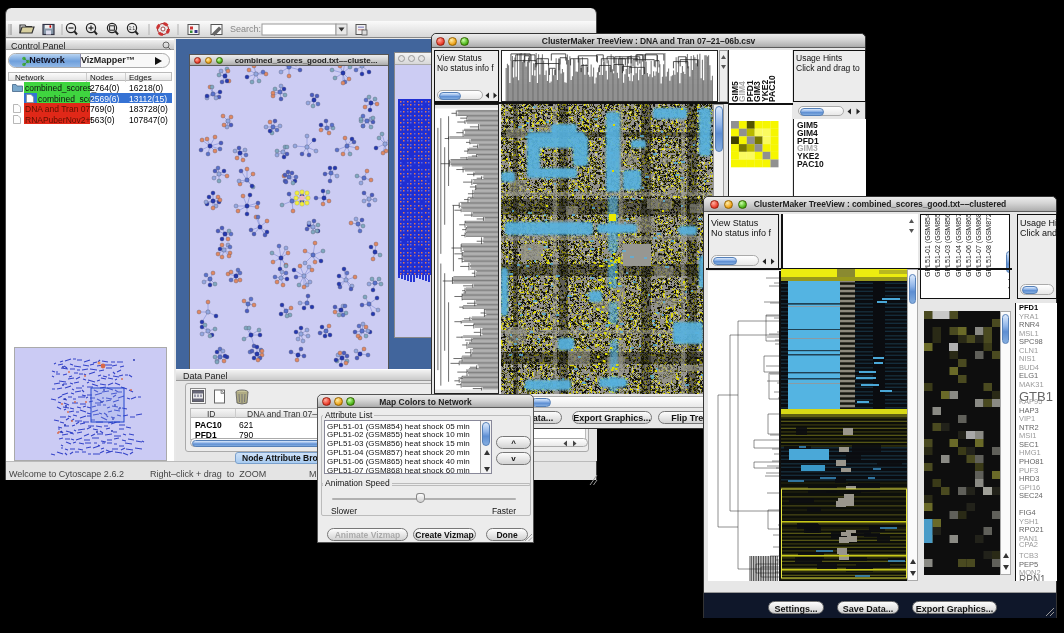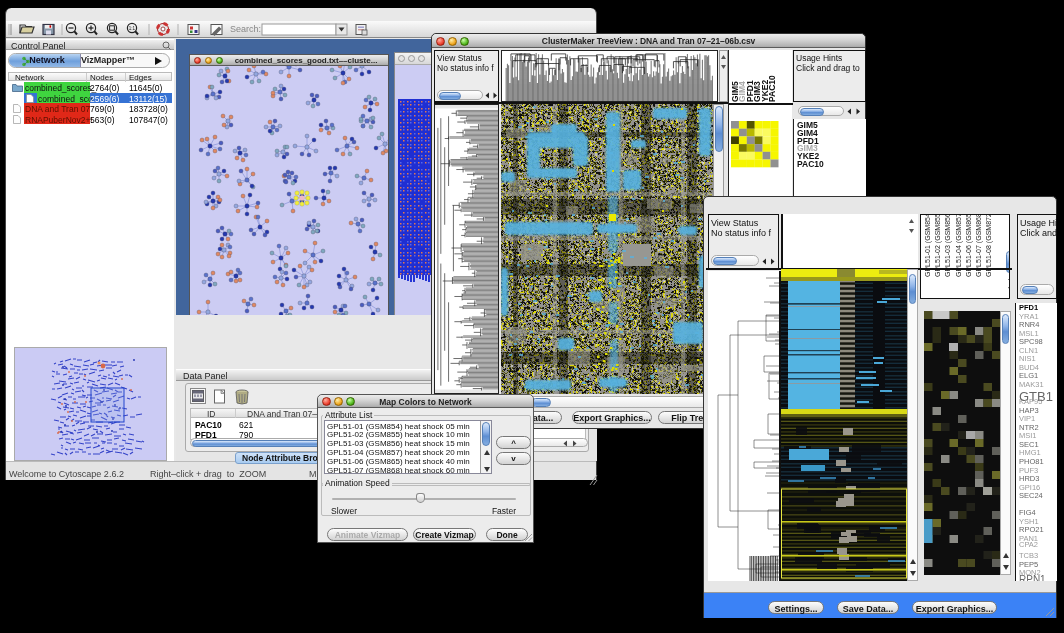--- a/index.html
+++ b/index.html
@@ -95,21 +95,21 @@
         <div class="abs" style="left:77px;top:0;width:1px;height:9px;background:#ccc;"></div>
         <div class="abs" style="left:116px;top:0;width:1px;height:9px;background:#ccc;"></div>
       </div>
 <div class="abs" style="left:2px;top:43px;width:164px;height:10.5px;font-size:8.5px;">
         <svg class="abs" style="left:4px;top:1px;" width="11" height="9">
           <path d="M0.5 8.5 L0.5 1.5 L4 1.5 L5 3 L10.5 3 L10.5 8.5 Z" fill="#7aa8cc" stroke="#446688" stroke-width="0.8"></path>
         </svg>
         <div class="abs" style="left:16px;top:0;width:66px;height:10.5px;background:#3fd53f;"></div>
         <span class="abs" style="left:17px;top:1px;color:#111;">combined_scores_</span>
         <span class="abs" style="left:82px;top:1px;">2764(0)</span>
-        <span class="abs" style="left:121px;top:1px;">11645(0)</span>
+        <span class="abs" style="left:121px;top:1px;">16218(0)</span>
       </div>
 <div class="abs" style="left:2px;top:53.5px;width:164px;height:10.5px;font-size:8.5px;background:#3572d4;color:#fff;">
         <div class="abs" style="left:0;top:0;width:16px;height:10.5px;background:#fff;"></div>
         <svg class="abs" style="left:18px;top:1px;" width="8" height="9">
           <path d="M0.5 0.5 L5 0.5 L7.5 3 L7.5 8.5 L0.5 8.5 Z" fill="#fff" stroke="#888" stroke-width="0.7"></path>
         </svg>
         <div class="abs" style="left:29px;top:0;width:53px;height:10.5px;background:#3fd53f;"></div>
         <span class="abs" style="left:30px;top:1px;color:#111;">combined_sco</span>
         <span class="abs" style="left:82px;top:1px;">2569(6)</span>
         <span class="abs" style="left:121px;top:1px;">13112(15)</span>
@@ -167,21 +167,21 @@
 <rect x="76" y="40" width="33" height="34" fill="#8fa8e8" fill-opacity="0.25" stroke="#2244cc" stroke-width="1"></rect>
 </svg></div>
 <div class="abs" style="left:0;top:453px;width:100%;height:19px;background:#e4e4e4;border-top:1px solid #bbb;font-size:9px;color:#444;">
       <span class="abs" style="left:3px;top:7px;">Welcome to Cytoscape 2.6.2</span>
       <span class="abs" style="left:144px;top:7px;">Right–click + drag&nbsp; to&nbsp; ZOOM</span>
       <span class="abs" style="left:303px;top:7px;">Middle–cli</span>
     </div>
 <svg class="abs" style="left:583px;top:466px;" width="9" height="12">
       <path d="M8 1 L1 11 M8 6 L4.5 11" stroke="#999" stroke-width="1"></path>
     </svg>
-<div class="abs" style="left:170px;top:31px;width:421px;height:276px;background:#41659c;overflow:hidden;">
+<div class="abs" style="left:170px;top:31px;width:421px;height:330px;background:#41659c;overflow:hidden;">
 <div class="abs" style="left:218px;top:13px;width:45px;height:286px;background:#ccccf3;border:1px solid #888;">
         <div style="height:12px;background:linear-gradient(#f4f4f4,#d8d8d8);border-bottom:1px solid #aaa;position:relative;">
           <div class="tl o" style="left:3px;top:2px;width:7px;height:7px;"></div>
           <div class="tl o" style="left:13px;top:2px;width:7px;height:7px;"></div>
           <div class="tl o" style="left:23px;top:2px;width:7px;height:7px;"></div>
         </div>
 <svg class="abs" style="left:3px;top:46px;" width="34" height="183" viewBox="0 0 34 183">
           <rect x="0" y="0" width="34" height="176" fill="#1f2ed2"></rect>
 <rect x="2" y="2" width="1.5" height="1.5" fill="#e87848"></rect>
           <rect x="5" y="2" width="1.5" height="1.5" fill="#5868e8"></rect>
@@ -1736,20 +1736,26 @@
       <div class="aquathumb abs" style="left:0.5px;top:1px;width:8px;height:46px;border-radius:4px;"></div>
     </div>
 <div class="sbtrack abs" style="left:70px;top:362px;width:222px;height:12px;">
       <div class="aquathumb abs" style="left:28px;top:1px;width:20px;height:9px;"></div>
     </div>
 <div class="btn" style="left:62px;top:377px;width:68px;height:13px;font-size:9px;padding-top:1px;">Save Data...</div>
 <div class="btn" style="left:140px;top:377px;width:80px;height:13px;font-size:9px;padding-top:1px;">Export Graphics...</div>
 <div class="btn" style="left:226px;top:377px;width:78px;height:13px;font-size:9px;padding-top:1px;">Flip Tree No</div>
 </div>
 <div class="abs" style="left:703px;top:196px;width:354px;height:422px;background:#e7e7e7;border:1px solid #333;border-radius:5px 5px 0 0;">
+<div class="tbar" style="position:absolute;left:0;top:0;width:100%;height:15px;border-radius:5px 5px 0 0;">
+      <div class="tl r" style="left:6px;top:3px;"></div>
+      <div class="tl y" style="left:20px;top:3px;"></div>
+      <div class="tl g" style="left:34px;top:3px;"></div>
+      <div class="ttext" style="top:2px;font-size:8.5px;letter-spacing:-0.1px;">ClusterMaker TreeView : combined_scores_good.txt––clustered</div>
+    </div>
 <div class="panelbox abs" style="left:4px;top:17px;width:71px;height:55px;font-size:9px;color:#111;">
       <div style="margin:3px 0 0 2px;">View Status</div>
       <div style="margin:0 0 0 2px;">No status info f</div>
       <div class="sbtrack abs" style="left:2px;top:40px;width:48px;height:11px;">
         <div class="aquathumb abs" style="left:1px;top:1px;width:24px;height:8px;"></div>
       </div>
       <svg class="abs" style="left:53px;top:43px;" width="14" height="7">
         <path d="M4 0.5 L4 6.5 L0.5 3.5 Z" fill="#222"></path>
         <path d="M9 0.5 L9 6.5 L12.5 3.5 Z" fill="#222"></path>
       </svg>
@@ -2027,21 +2033,21 @@
 <div class="abs" style="left:3px;top:196.7px;font-size:7.5px;color:#9a9a9a;margin-top:40px;">CPA2</div>
 <div class="abs" style="left:3px;top:205.2px;font-size:7.5px;color:#666;">FIG4</div>
 <div class="abs" style="left:3px;top:213.8px;font-size:7.5px;color:#9a9a9a;">YSH1</div>
 <div class="abs" style="left:3px;top:222.3px;font-size:7.5px;color:#666;">RPO21</div>
 <div class="abs" style="left:3px;top:230.9px;font-size:7.5px;color:#9a9a9a;">PAN1</div>
 <div class="abs" style="left:3px;top:239.4px;font-size:10px;color:#666;margin-top:32px;">RPN1</div>
 <div class="abs" style="left:3px;top:248.0px;font-size:7.5px;color:#9a9a9a;">TCB3</div>
 <div class="abs" style="left:3px;top:256.5px;font-size:7.5px;color:#666;">PEP5</div>
 <div class="abs" style="left:3px;top:265.1px;font-size:7.5px;color:#9a9a9a;">MON2</div>
 </div>
-<div class="abs" style="left:0;top:395px;width:100%;height:26px;background:#3b82f6;border-top:1px solid #999;">
+<div class="abs" style="left:0;top:395px;width:100%;height:26px;background:#0f172a;border-top:1px solid #999;">
       <div class="btn" style="left:64px;top:8px;width:56px;height:13px;font-size:9px;padding-top:1.5px;">Settings...</div>
       <div class="btn" style="left:133px;top:8px;width:62px;height:13px;font-size:9px;padding-top:1.5px;">Save Data...</div>
       <div class="btn" style="left:208px;top:8px;width:85px;height:13px;font-size:9px;padding-top:1.5px;">Export Graphics...</div>
       <svg class="abs" style="right:1px;bottom:1px;" width="10" height="10">
         <path d="M9 1 L1 9 M9 5 L5 9" stroke="#999" stroke-width="1"></path>
       </svg>
     </div>
 </div>
 <div class="abs" style="left:317px;top:394px;width:217px;height:149px;background:#ececec;border:1px solid #555;border-radius:5px 5px 0 0;font-family:'Liberation Sans',sans-serif;">
 <div class="tbar" style="position:absolute;left:0;top:0;width:100%;height:13px;border-radius:5px 5px 0 0;">

